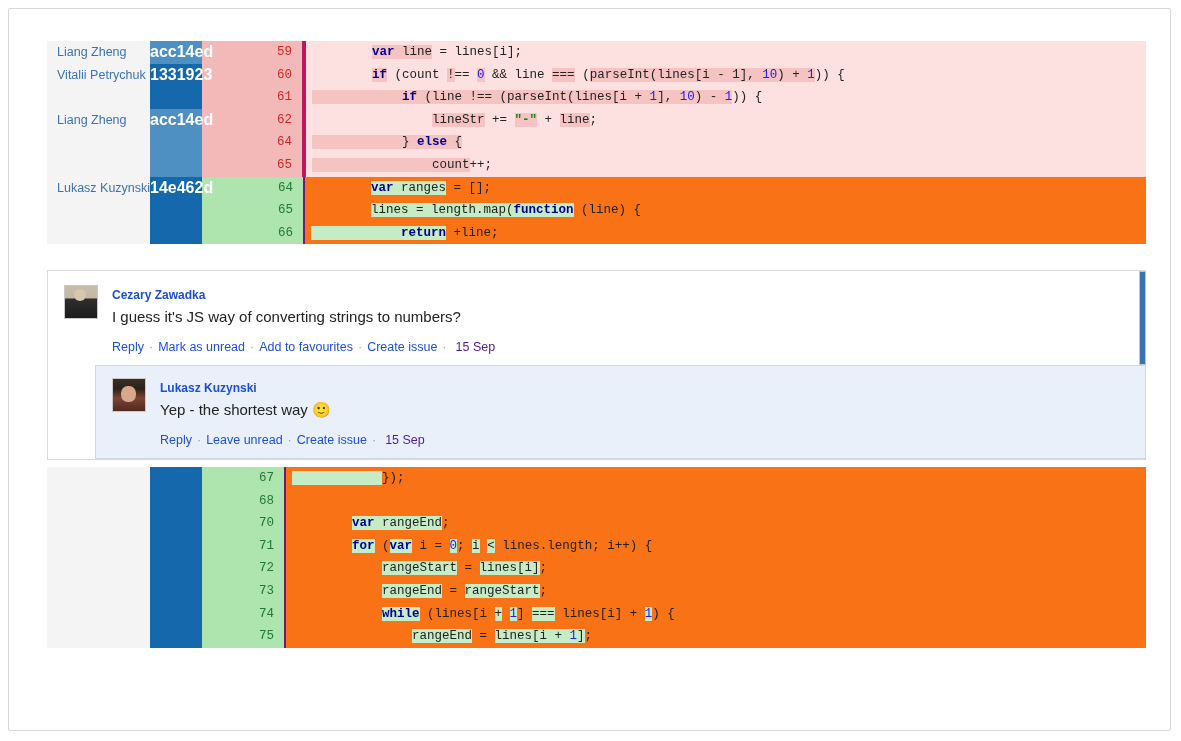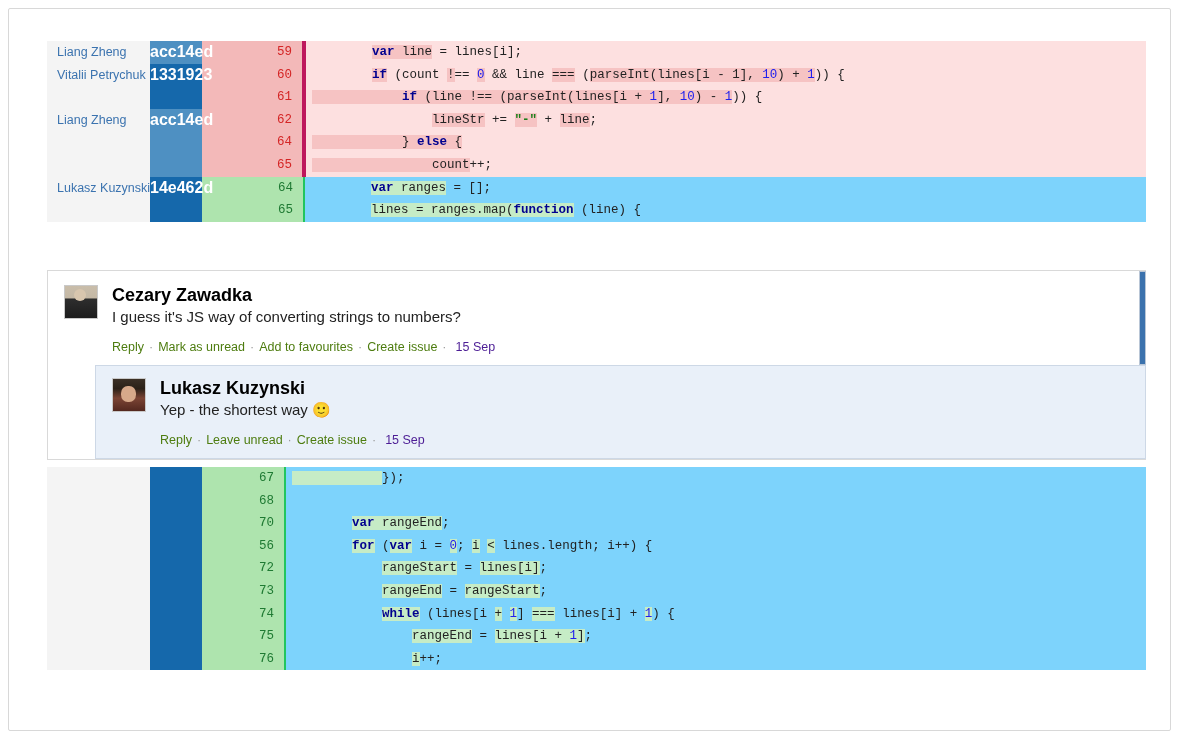--- a/index.html
+++ b/index.html
@@ -83,21 +83,21 @@
   .c-code {
     font-family: "Liberation Mono", monospace;
     font-size: 12.5px;
     line-height: 22.6px;
     white-space: pre;
     color: #222222;
     padding-left: 6px !important;
     overflow: hidden;
   }
   .code-del { background: #fde0e0; border-left: 4px solid #be185d; }
-  .code-add { background: #7dd3fc; border-left: 2px solid #22c55e; }
+  .code-add { background: #f97316; border-left: 2px solid #701a75; }
 
   
   .wd-del { background: #f6c3c3; }
   .wd-add { background: #c6ecc6; }
 
   
   .kw  { color: #00008f; font-weight: bold; }
   .num { color: #2020ee; }
   .str { color: #1a7f1a; font-weight: bold; }
 
@@ -152,43 +152,43 @@
   .avatar.a2::after {
     content: "";
     position: absolute;
     left: 8px; top: 7px;
     width: 15px; height: 16px;
     border-radius: 45%;
     background: #d7a98a;
   }
   .cmt-body { flex: 1 1 auto; min-width: 0; }
   .cmt-author {
-    color: #000000;
+    color: #1d4ed8;
     font-weight: bold;
-    font-size: 18px;
+    font-size: 12px;
     font-family: "Liberation Sans", sans-serif;
     line-height: 20px;
     margin-bottom: 2px;
   }
   .cmt-text {
     color: #222222;
     font-size: 15px;
     font-family: "Liberation Sans", sans-serif;
     line-height: 20px;
     margin-bottom: 12px;
   }
   .emoji { font-size: 15px; }
   .cmt-actions {
     font-size: 12.5px;
     color: #8a8a8a;
     font-family: "Liberation Sans", sans-serif;
     line-height: 16px;
   }
   .cmt-actions a {
-    color: #4d7c0f;
+    color: #1d4ed8;
     text-decoration: none;
   }
   .sep { padding: 0 5px; color: #9a9a9a; }
   .cmt-date { color: #4c1d95; padding-left: 4px; }
 
   .reply-wrap {
     margin-left: 47px;
     background: #e9f0f9;
     border: 1px solid #cdd8e6;
     border-right: 1px solid #cdd8e6;
@@ -243,21 +243,27 @@
         <tr class="row">
           <td class="c-name">Lukasz Kuzynski</td>
           <td class="c-hash hash-dark">14e462d</td>
           <td class="c-num num-add">64</td>
           <td class="c-code code-add">        <span class="wd-add kw">var</span><span class="wd-add"> </span><span class="wd-add">ranges</span> = [];</td>
         </tr>
         <tr class="row">
           <td class="c-name"></td>
           <td class="c-hash hash-dark"></td>
           <td class="c-num num-add">65</td>
-          <td class="c-code code-add">        <span class="wd-add">lines</span><span class="wd-add"> = </span><span class="wd-add">ranges.map(</span><span class="wd-add kw">function</span> (line) {</td>
+          <td class="c-code code-add">        <span class="wd-add">lines</span><span class="wd-add"> = </span><span class="wd-add">length.map(</span><span class="wd-add kw">function</span> (line) {</td>
+        </tr>
+        <tr class="row">
+          <td class="c-name"></td>
+          <td class="c-hash hash-dark"></td>
+          <td class="c-num num-add">66</td>
+          <td class="c-code code-add"><span class="wd-add">            </span><span class="wd-add kw">return</span> +line;</td>
         </tr>
       </tbody>
   </table>
 
   <div class="comment-panel" id="comment-panel" style="top:270px;">
 
     <div class="comment-outer">
       <div class="accent-bar"></div>
 
       <div class="cmt">
@@ -303,21 +309,21 @@
         </tr>
         <tr class="row">
           <td class="c-name"></td>
           <td class="c-hash hash-dark"></td>
           <td class="c-num num-add">70</td>
           <td class="c-code code-add">        <span class="wd-add kw">var</span><span class="wd-add"> </span><span class="wd-add">rangeEnd</span>;</td>
         </tr>
         <tr class="row">
           <td class="c-name"></td>
           <td class="c-hash hash-dark"></td>
-          <td class="c-num num-add">56</td>
+          <td class="c-num num-add">71</td>
           <td class="c-code code-add">        <span class="wd-add kw">for</span> (<span class="wd-add kw">var</span> i = <span class="wd-add num">0</span>; <span class="wd-add">i</span> <span class="wd-add">&lt;</span> lines.length; i++) {</td>
         </tr>
         <tr class="row">
           <td class="c-name"></td>
           <td class="c-hash hash-dark"></td>
           <td class="c-num num-add">72</td>
           <td class="c-code code-add">            <span class="wd-add">rangeStart</span> = <span class="wd-add">lines[i]</span>;</td>
         </tr>
         <tr class="row">
           <td class="c-name"></td>
@@ -329,22 +335,16 @@
           <td class="c-name"></td>
           <td class="c-hash hash-dark"></td>
           <td class="c-num num-add">74</td>
           <td class="c-code code-add">            <span class="wd-add kw">while</span> (lines[i <span class="wd-add">+</span> <span class="wd-add num">1</span>] <span class="wd-add">===</span> lines[i] + <span class="wd-add num">1</span>) {</td>
         </tr>
         <tr class="row">
           <td class="c-name"></td>
           <td class="c-hash hash-dark"></td>
           <td class="c-num num-add">75</td>
           <td class="c-code code-add">                <span class="wd-add">rangeEnd</span> = <span class="wd-add">lines[i + </span><span class="wd-add num">1</span><span class="wd-add">]</span>;</td>
-        </tr>
-        <tr class="row">
-          <td class="c-name"></td>
-          <td class="c-hash hash-dark"></td>
-          <td class="c-num num-add">76</td>
-          <td class="c-code code-add">                <span class="wd-add">i</span>++;</td>
         </tr>
       </tbody>
   </table>
 </div>
 
 </body></html>

